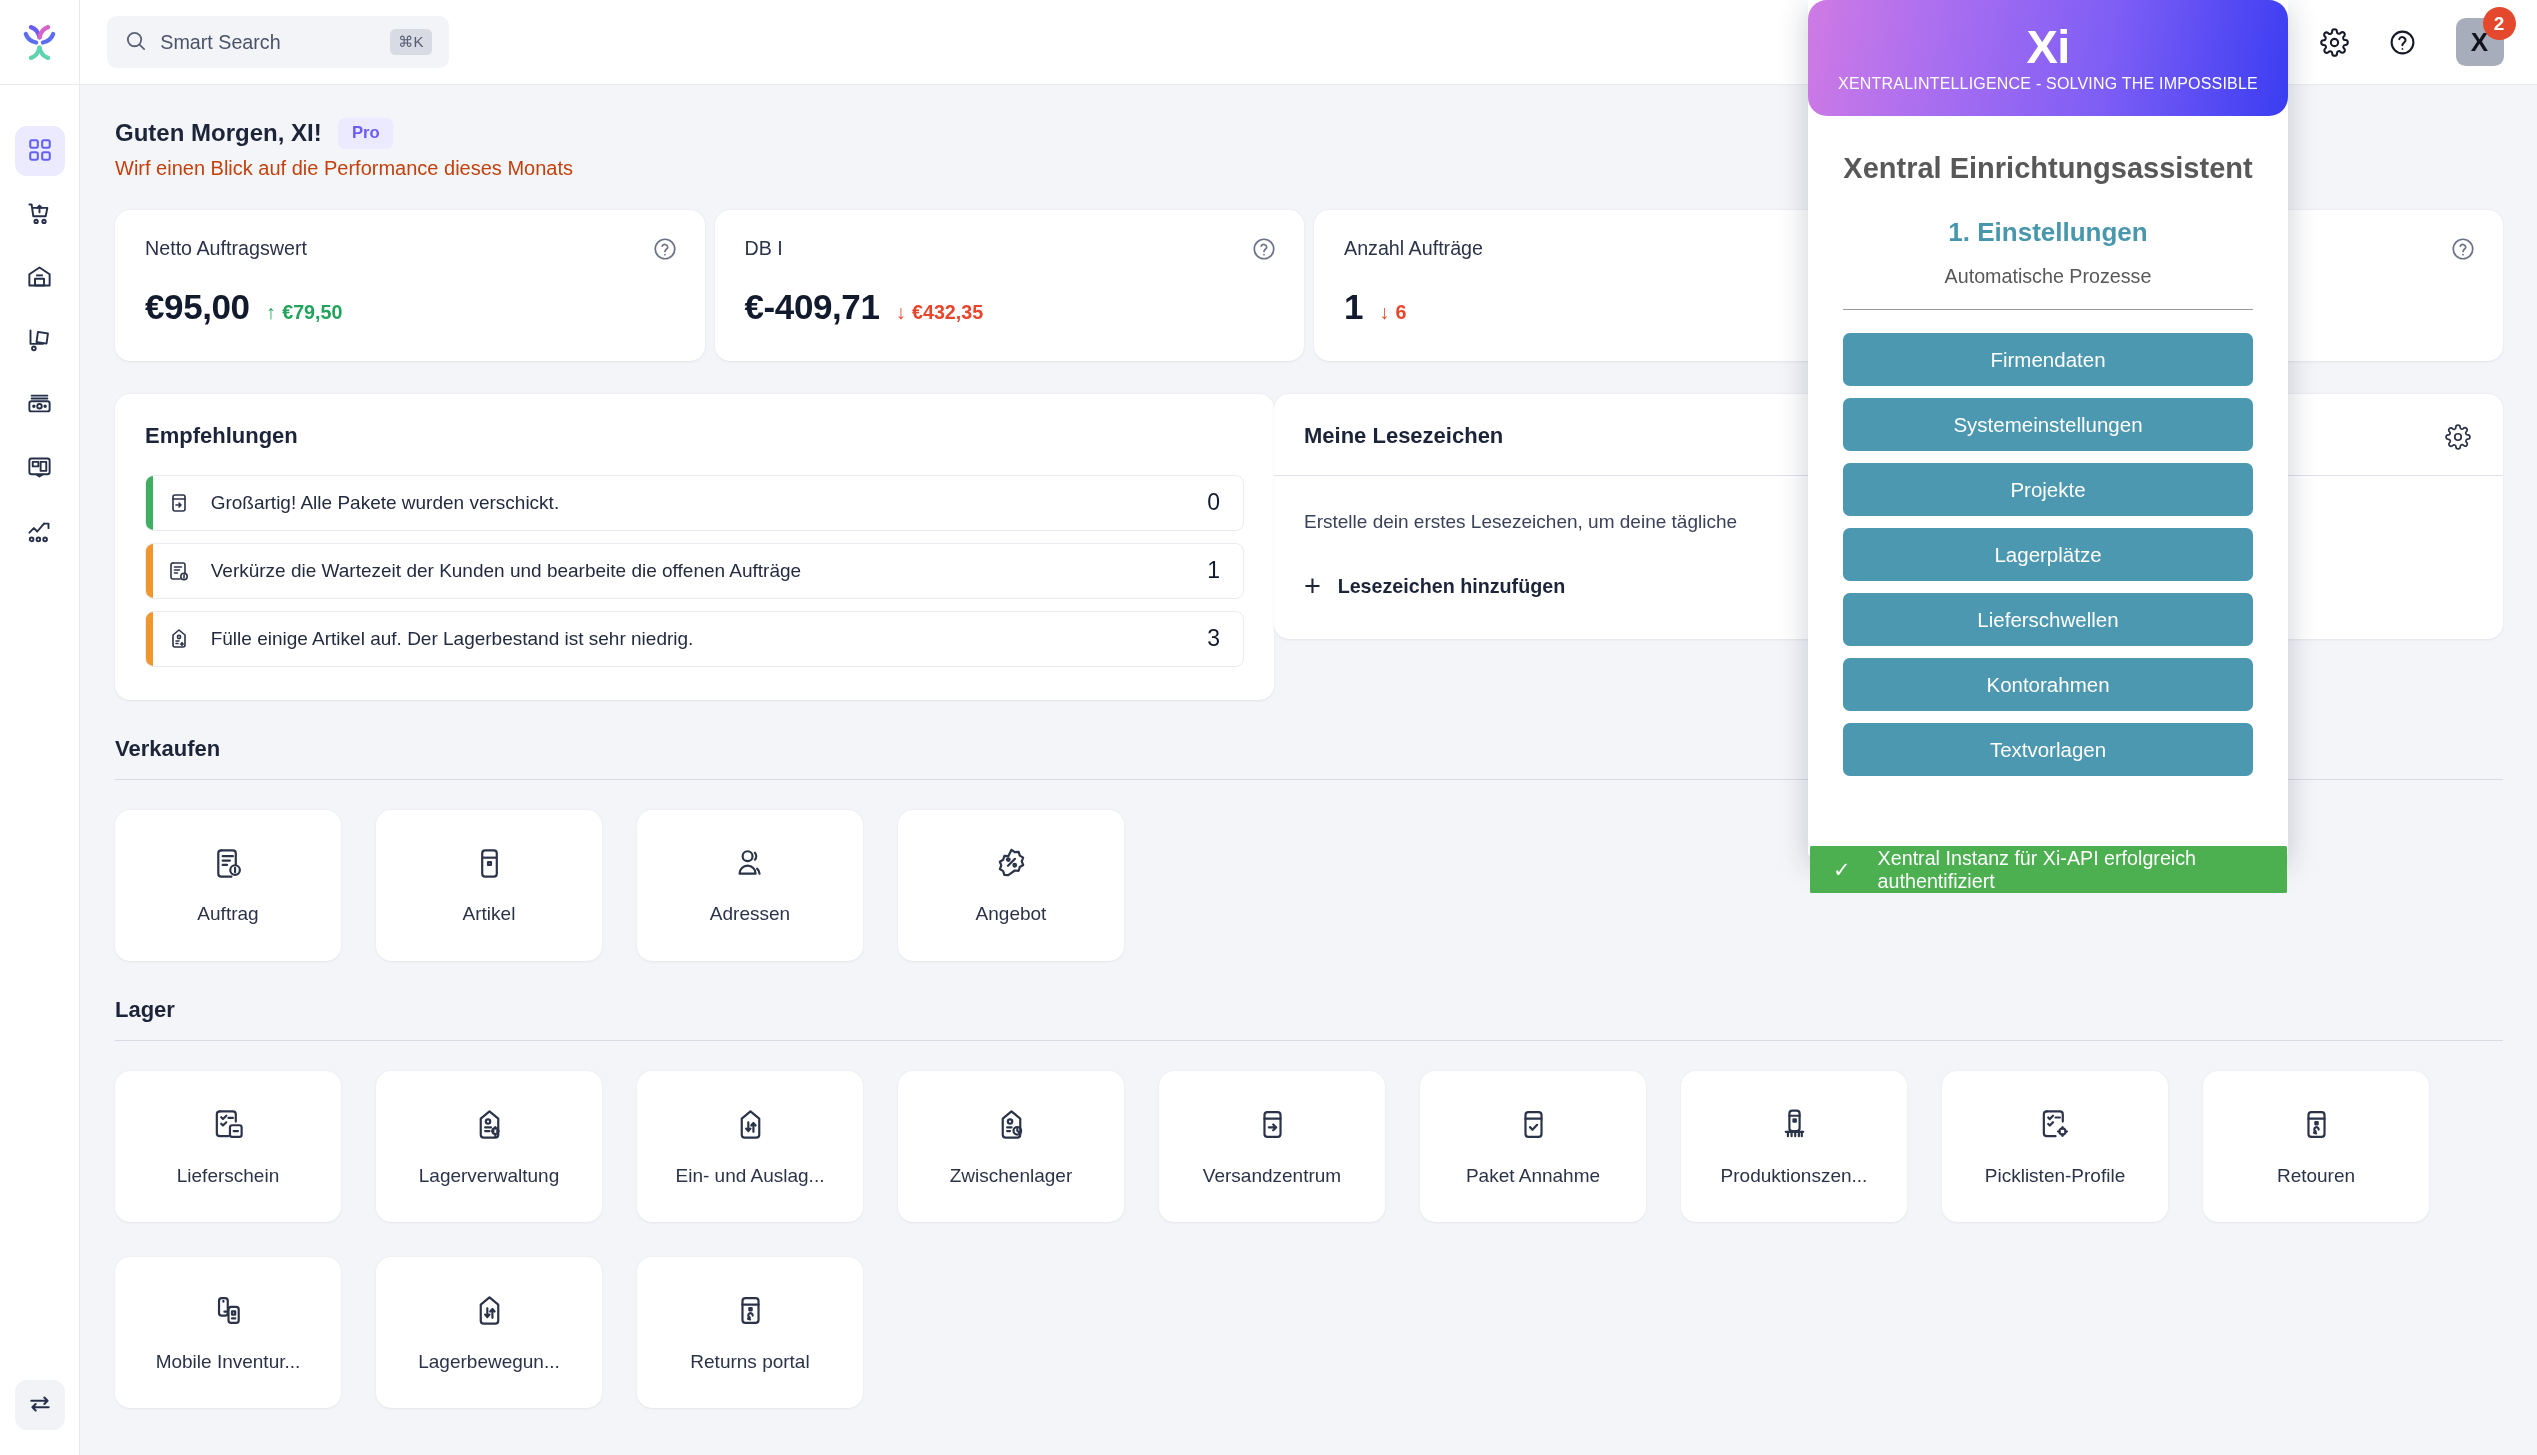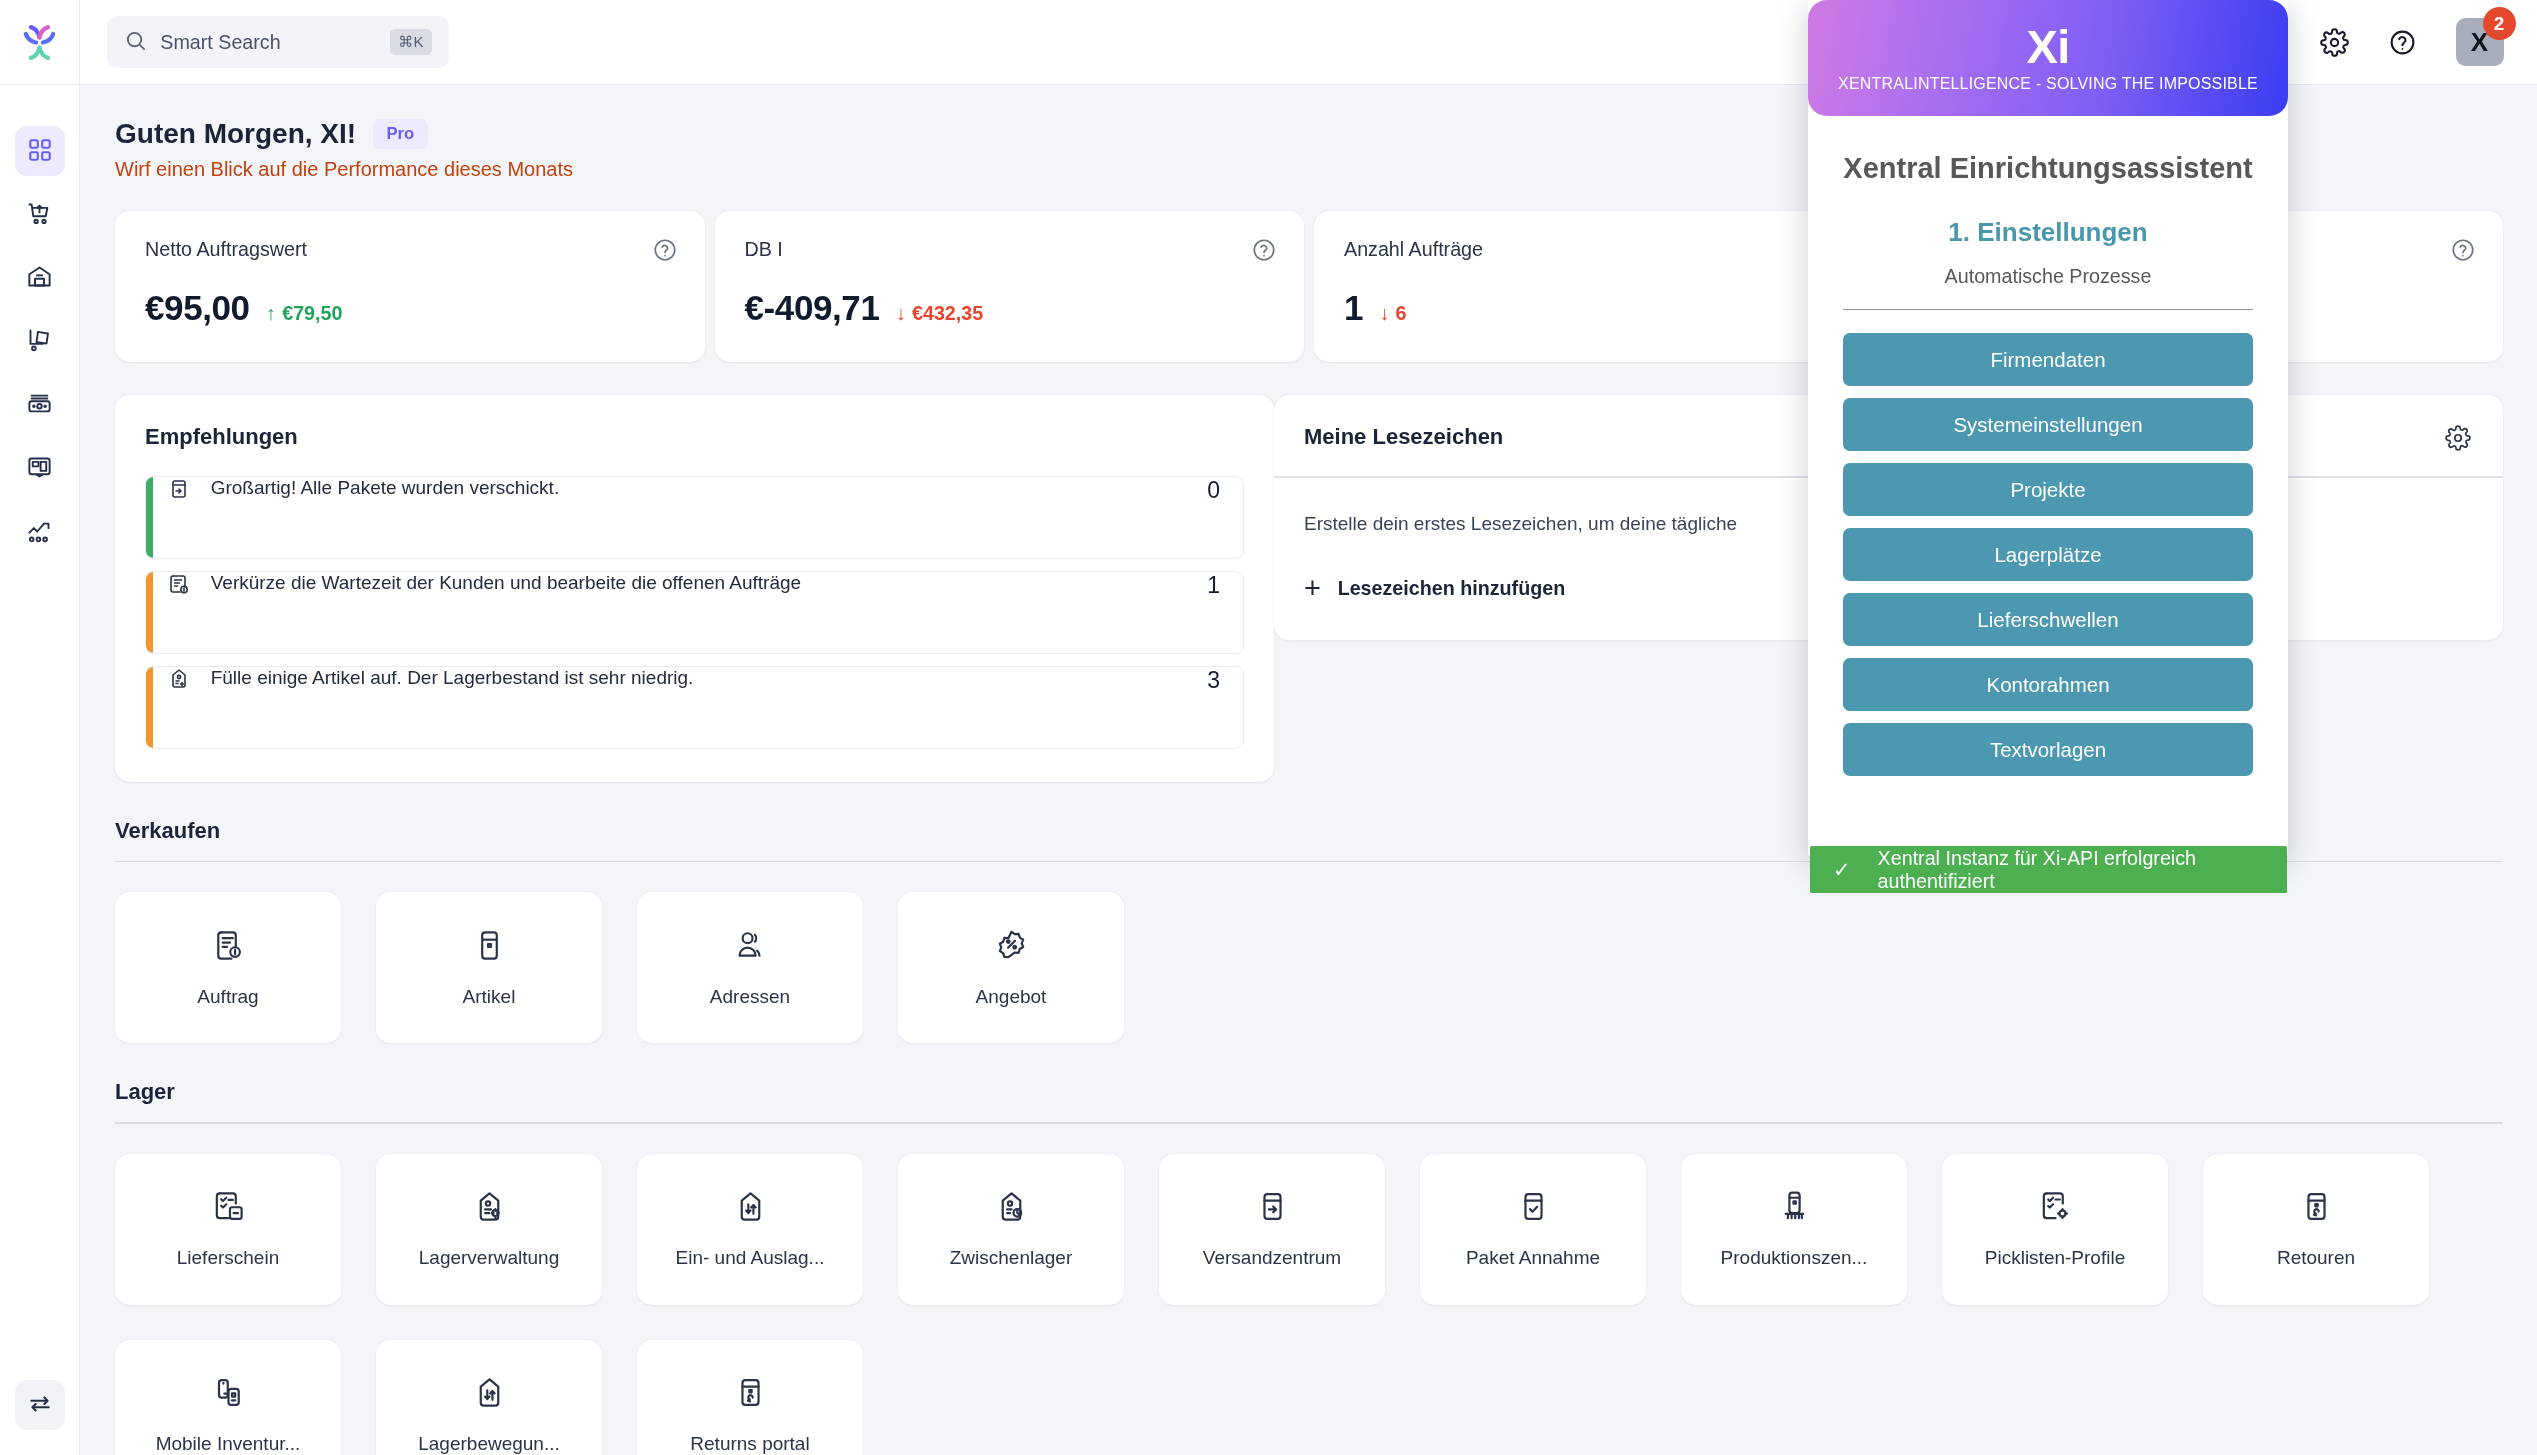--- a/index.html
+++ b/index.html
@@ -67,21 +67,21 @@
     width: 33px; height: 33px; border-radius: 50%;
     background: #e4492e; color: #fff; font-size: 19px; font-weight: bold;
     display: flex; align-items: center; justify-content: center;
   }
 
   
   .content { flex: 1; padding: 33px 35px 0 35px; overflow: hidden; position: relative; }
 
   
   .greet-row { display: flex; align-items: center; gap: 16.7px; }
-  .greet-title { font-size: 28px; font-weight: bold; color: #1c2439; }
+  .greet-title { font-size: 24px; font-weight: bold; color: #1c2439; }
   .pro-badge {
     background: #eceaff; color: #6b5cf6; font-size: 16.7px; font-weight: bold;
     border-radius: 6.8px; padding: 5.3px 13.6px;
   }
   .greet-sub { font-size: 20px; color: #c2410c; margin-top: 8.3px; }
 
   
   .kpi-row { display: flex; gap: 10px; margin-top: 30px; }
   .kpi-card {
     flex: 1; background: #fff; border-radius: 15px; height: 151px;
@@ -104,22 +104,22 @@
   .panel {
     background: #fff; border-radius: 15px; padding: 29px 30px 33px 30px;
     box-shadow: 0 0.8px 2.3px rgba(20,30,60,.08); position: relative;
   }
   .panel-left { flex: 0 0 1159px; }
   .panel-right { flex: 1; min-height: 245px; }
   .panel-title { font-size: 22px; font-weight: bold; color: #1c2439; }
 
   .rec-list { margin-top: 26px; display: flex; flex-direction: column; gap: 12px; }
   .rec-item {
-    display: flex; align-items: flex-start; gap: 19.7px;
-    border: 1.5px solid #e9ebf1; border-radius: 8.3px; height: 83px;
+    display: flex; align-items: center; gap: 19.7px;
+    border: 1.5px solid #e9ebf1; border-radius: 8.3px; height: 56px;
     padding: 0 23px 0 21px; position: relative; overflow: hidden; cursor: pointer;
     background: #fff;
   }
   .rec-item::before {
     content: ""; position: absolute; left: 0; top: 0; bottom: 0; width: 6.8px;
   }
   .rec-item.green::before { background: #3fae63; }
   .rec-item.orange::before { background: #f0962c; }
   .rec-icon { color: #2b3349; display: flex; flex: 0 0 auto; }
   .rec-text { flex: 1; font-size: 19px; color: #232b40; }

